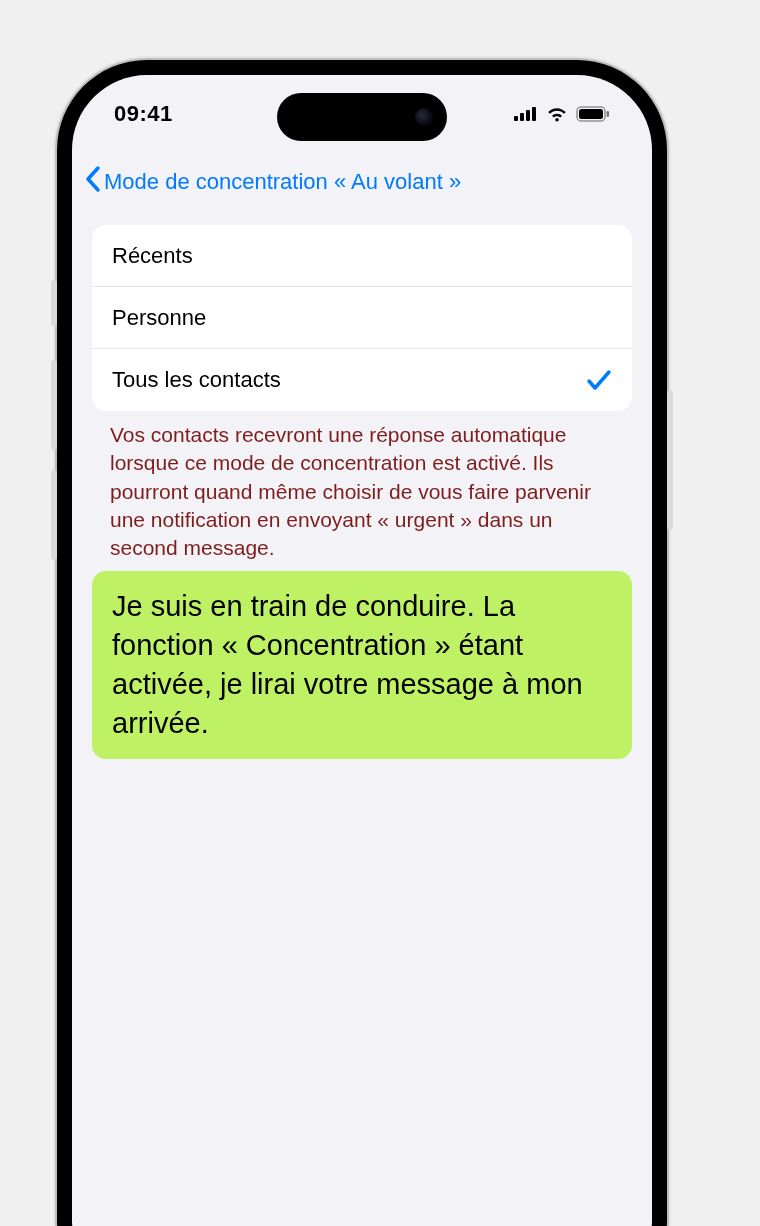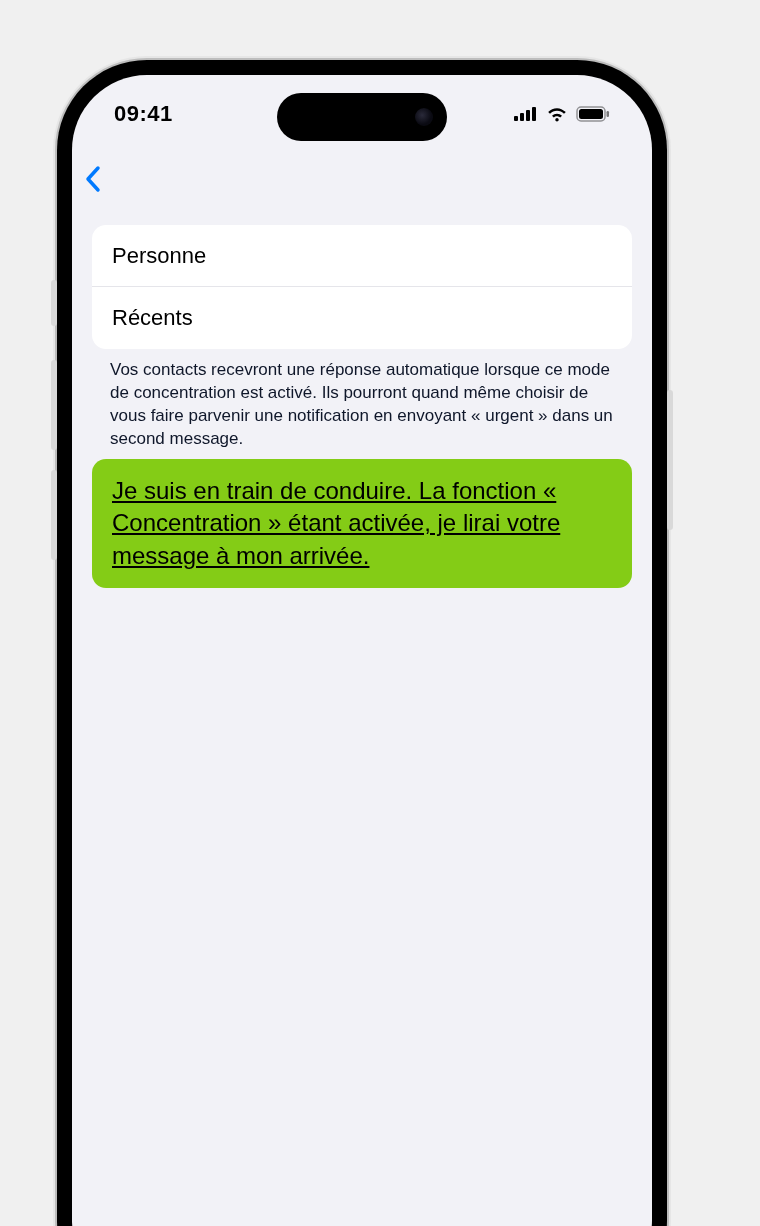--- a/index.html
+++ b/index.html
@@ -119,23 +119,23 @@
     overflow: hidden;
   }
 
   .section-header {
     font-size: 17px;
     color: #8a8a8e;
     letter-spacing: 0.3px;
     padding: 22px 18px 10px 18px;
   }
   .section-footer {
-    font-size: 17px;
+    font-size: 21px;
     line-height: 1.35;
-    color: #0f172a;
+    color: #7f1d1d;
     padding: 10px 18px 8px 18px;
   }
 
   .group {
     background: #fff;
     border-radius: 14px;
     overflow: hidden;
   }
   .row {
     display: flex;
@@ -145,27 +145,26 @@
     padding: 0 20px;
     border-bottom: 1px solid #e5e5ea;
     font-size: 22px;
     color: #000;
     cursor: pointer;
   }
   .row:last-child { border-bottom: none; }
   .check svg { display: block; }
 
   .textcell {
-    background: #84cc16;
+    background: #bef264;
     border-radius: 14px;
     padding: 16px 20px;
-    font-size: 24px;
+    font-size: 29px;
     line-height: 1.35;
     color: #000;
-    text-decoration: underline;
   }
 </style>
 </head>
 <body>
 
 <div class="stage">
   <div class="phone">
     <div class="side-btn left1"></div>
     <div class="side-btn left2"></div>
     <div class="side-btn left3"></div>
@@ -202,32 +201,41 @@
         </div>
       </div>
 
       <div class="nav-bar">
         <div class="back">
           <span>
             <svg width="18" height="28" viewBox="0 0 18 28">
               <polyline points="14,3 4,14 14,25" fill="none" stroke="#007aff" stroke-width="3.5" stroke-linecap="round" stroke-linejoin="round"></polyline>
             </svg>
           </span>
+          <span class="back-label">Mode de concentration « Au volant »</span>
         </div>
       </div>
 
       <div class="content">
 
 
         <div class="group">
+          <div class="row">
+            <span>Récents</span>
+          </div>
           <div class="row">
             <span>Personne</span>
           </div>
           <div class="row">
-            <span>Récents</span>
+            <span>Tous les contacts</span>
+            <span class="check">
+              <svg width="26" height="24" viewBox="0 0 26 24">
+                <polyline points="3,13 9,20 23,4" fill="none" stroke="#007aff" stroke-width="3.5" stroke-linecap="round" stroke-linejoin="round"></polyline>
+              </svg>
+            </span>
           </div>
         </div>
 
         <div class="section-footer">Vos contacts recevront une réponse automatique lorsque ce mode de concentration est activé. Ils pourront quand même choisir de vous faire parvenir une notification en envoyant « urgent » dans un second message.</div>
 
 
         <div class="textcell">Je suis en train de conduire. La fonction « Concentration » étant activée, je lirai votre message à mon arrivée.</div>
 
       </div>
     </div>

